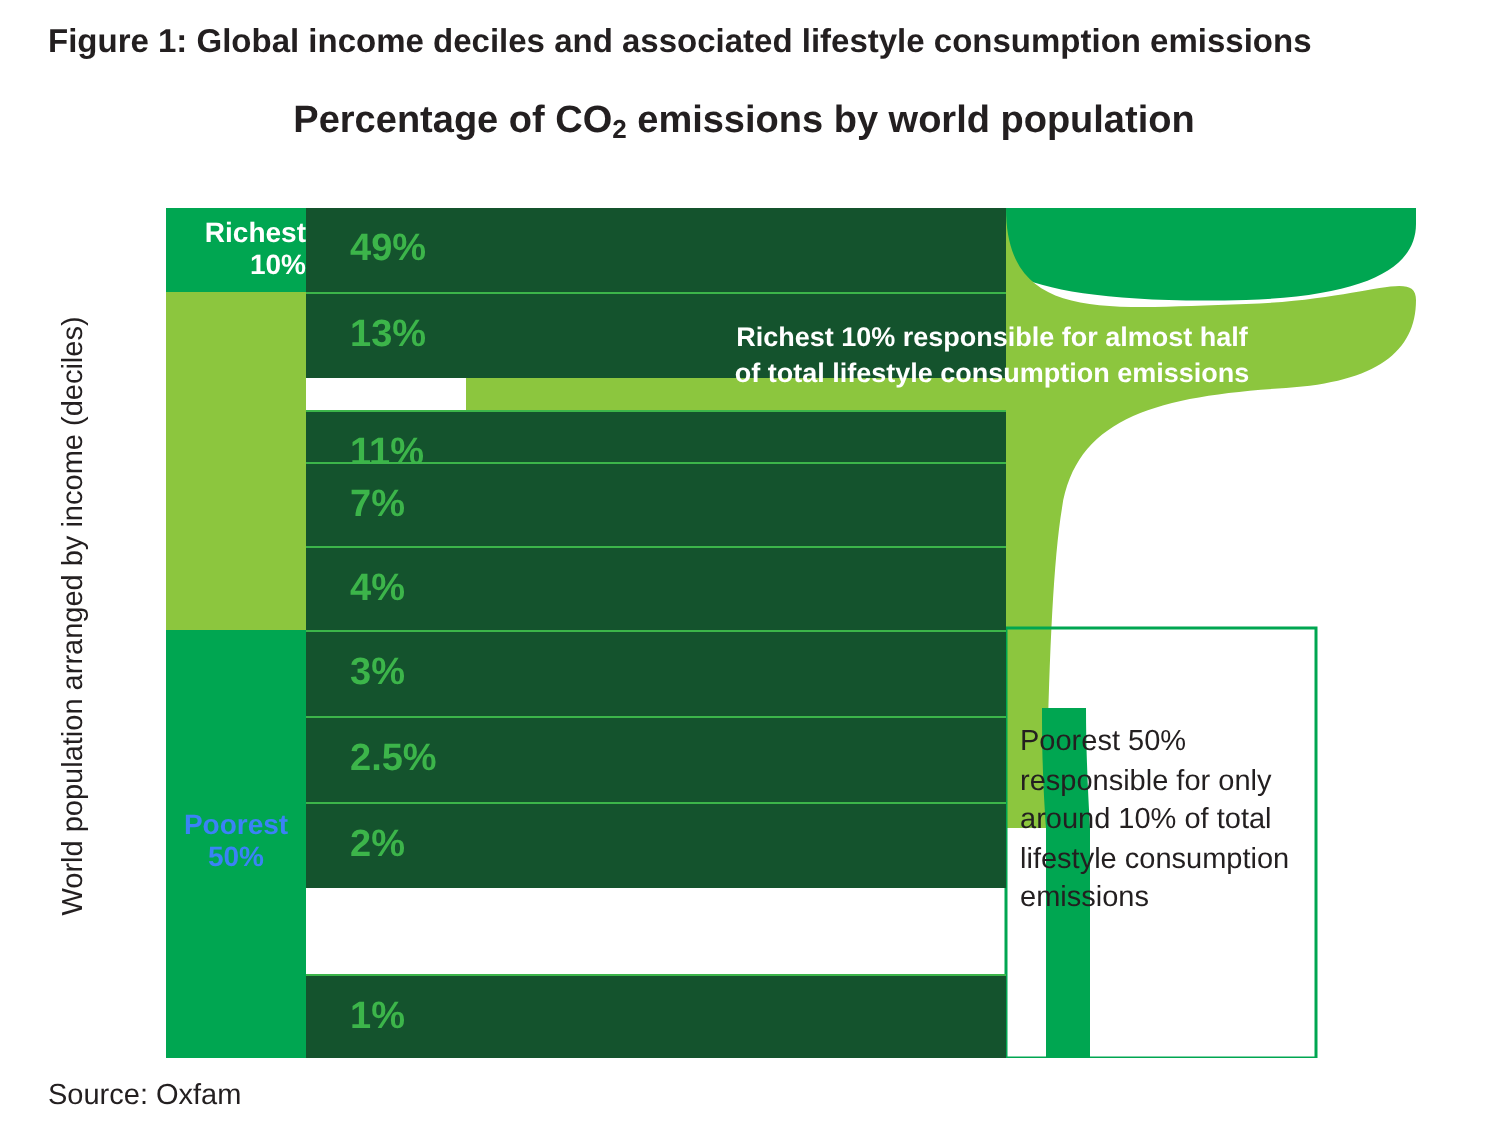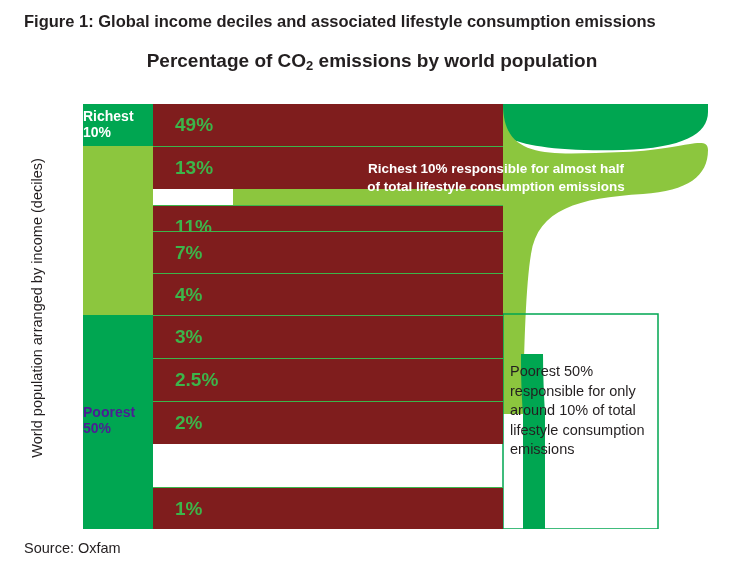--- a/index.html
+++ b/index.html
@@ -86,21 +86,21 @@
     left: 0;
     width: 420px;
     box-sizing: border-box;
   }
   .row .value-cell {
     position: absolute;
     left: 70px;
     right: 0;
     top: 0;
     bottom: 0;
-    background: #7f1d1d;
+    background: #14532d;
     border-top: 1.5px solid #3cb54a;
     box-sizing: border-box;
   }
   .row.first .value-cell { border-top: none; }
 
   .row .value-text {
     position: absolute;
     left: 22px;
     top: 50%;
     transform: translateY(-50%);
@@ -108,35 +108,35 @@
     font-weight: bold;
     color: #3cb54a;
     white-space: nowrap;
   }
 
   .richest-label {
     position: absolute;
     left: 0;
     top: 4px;
     width: 70px;
-    text-align: left;
+    text-align: right;
     font-size: 14px;
     font-weight: bold;
     color: #ffffff;
     line-height: 1.15;
   }
   .poorest-label {
     position: absolute;
     left: 0;
     top: 300px;
     width: 70px;
-    text-align: left;
+    text-align: center;
     font-size: 14px;
     font-weight: bold;
-    color: #4c1d95;
+    color: #3b82f6;
     line-height: 1.15;
   }
 
   .band-top {
     position: absolute;
     left: 0;
     top: 0;
     width: 70px;
     height: 211px;
     background: #8cc63e;

